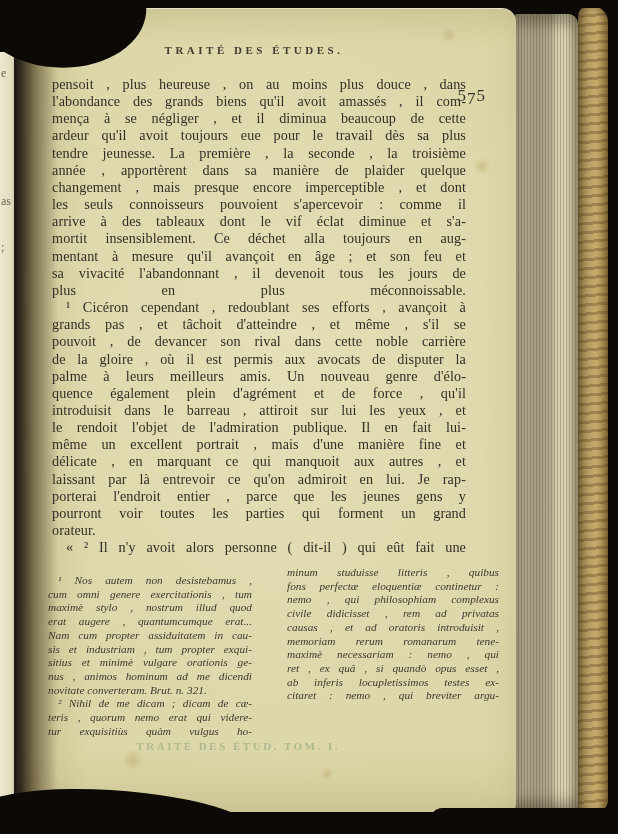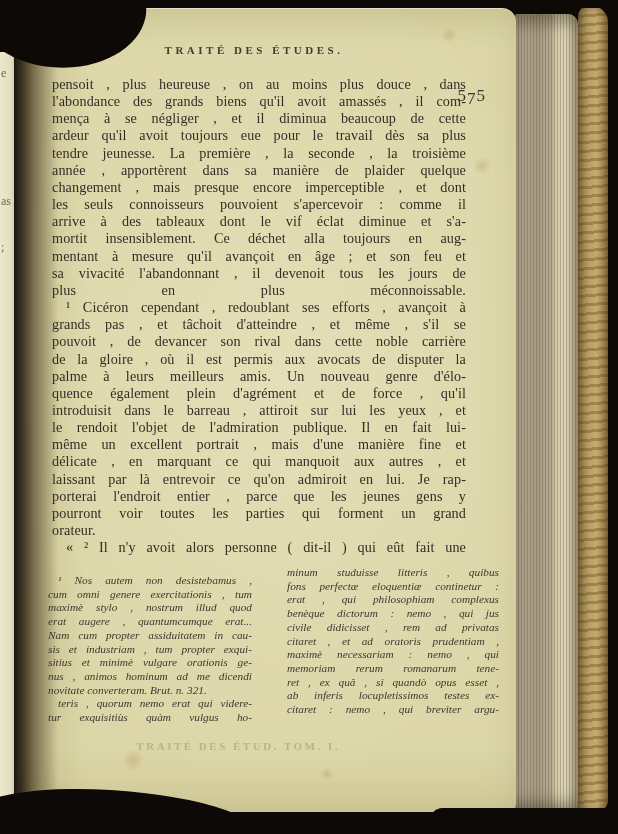--- a/index.html
+++ b/index.html
@@ -168,34 +168,34 @@
             <div class="line">cum omni genere exercitationis , tum</div>
             <div class="line">maximè stylo , nostrum illud quod</div>
             <div class="line">erat augere , quantumcumque erat...</div>
             <div class="line">Nam cum propter assiduitatem in cau-</div>
             <div class="line">sis et industriam , tum propter exqui-</div>
             <div class="line">sitius et minimè vulgare orationis ge-</div>
             <div class="line">nus , animos hominum ad me dicendi</div>
             <div class="line">novitate converteram. Brut. n. 321.</div>
           </div>
         <div class="para fn-note indent cont">
+            <div class="line">² Nihil de me dicam ; dicam de cæ-</div>
             <div class="line">teris , quorum nemo erat qui videre-</div>
             <div class="line">tur exquisitiùs quàm vulgus ho-</div>
           </div>
       </div>
       <div class="fn-col-right">
         <div class="para fn-note cont">
             <div class="line">minum studuisse litteris , quibus</div>
             <div class="line">fons perfectæ eloquentiæ continetur :</div>
-            <div class="line">erat , qui philosophiam complexus</div>
-            <div class="line">benèque dictorum : nemo , qui jus</div>
+            <div class="line">nemo , qui philosophiam complexus</div>
             <div class="line">civile didicisset , rem ad privatas</div>
-            <div class="line">citaret , et ad oratoris prudentiam ,</div>
+            <div class="line">causas , et ad oratoris introduisit ,</div>
+            <div class="line">memoriam rerum romanarum tene-</div>
             <div class="line">maximè necessariam : nemo , qui</div>
-            <div class="line">memoriam rerum romanarum tene-</div>
             <div class="line">ret , ex quâ , si quandò opus esset ,</div>
             <div class="line">ab inferis locupletissimos testes ex-</div>
             <div class="line">citaret : nemo , qui breviter argu-</div>
           </div>
       </div>
     </div>
 
     <div class="bleed">TRAITÉ DES ÉTUD. TOM. I.</div>
   </div>
 

